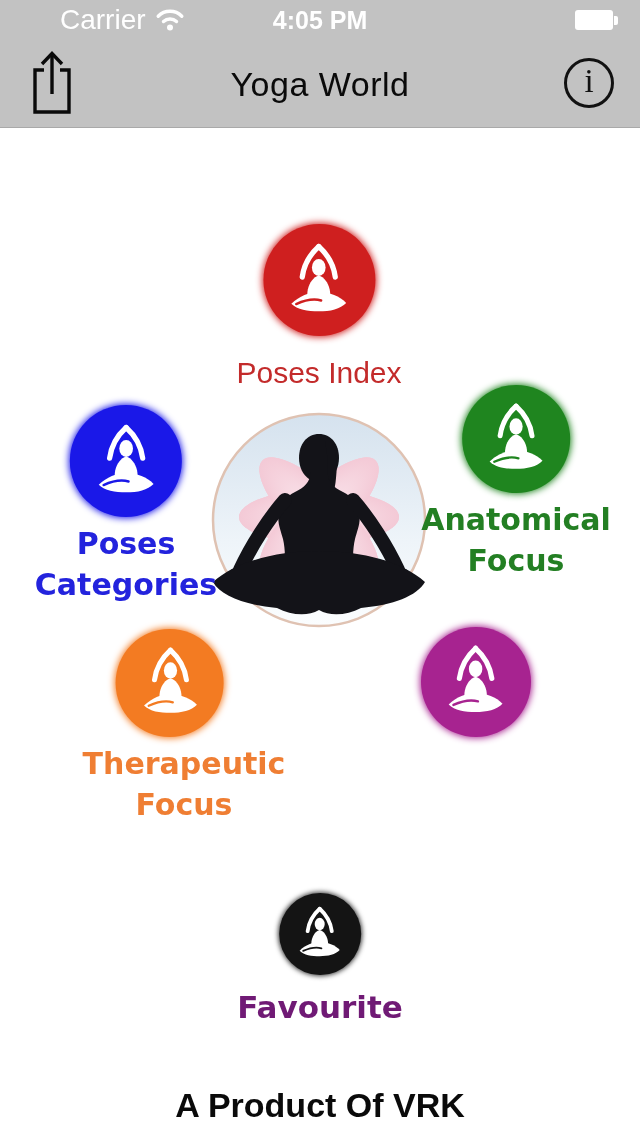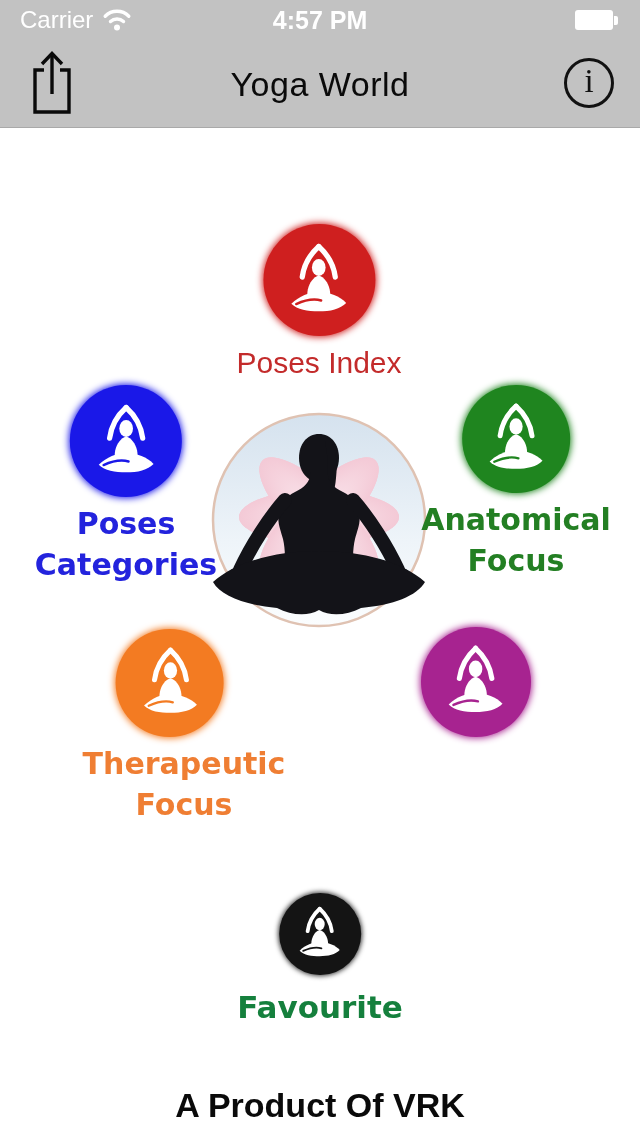--- a/index.html
+++ b/index.html
@@ -13,21 +13,21 @@
   
   .topbar {
     position:absolute; left:0; top:0; width:640px; height:128px;
     background:#c2c2c2; border-bottom:1px solid #a9a9a9; z-index:50;
   }
   .statusbar {
     position:absolute; left:0; top:0; width:640px; height:40px;
     display:flex; align-items:center; color:#ffffff;
   }
   .carrier-wrap { position:absolute; left:20px; top:0; height:40px; display:flex; align-items:center; gap:9px; }
-  .carrier { font-size:24px; color:#fff; }
+  .carrier { font-size:28px; color:#fff;margin-left:40px; }
   .wifi svg { display:block; }
   .time {
     position:absolute; left:0; top:0; width:640px; height:40px;
     display:flex; align-items:center; justify-content:center;
     font-size:25px; font-weight:600; color:#fff;
   }
   .battery-wrap { position:absolute; right:22px; top:10px; display:flex; align-items:center; }
   .battery-body { width:38px; height:20px; background:#fff; border-radius:3px; }
   .battery-tip { width:4px; height:9px; background:#fff; border-radius:0 2px 2px 0; margin-left:1px; }
   
@@ -54,36 +54,36 @@
     box-shadow:0 0 7px 1px var(--c);
   }
   .circle svg { width:72%; height:72%; display:block; }
   .menu-label {
     margin-top:6px; font-size:30px; font-weight:600; line-height:41px;
     font-family:"DejaVu Sans", sans-serif; white-space:nowrap;
   }
   .menu-label span { display:block; }
   #item-poses-index      { left:319px; top:224px; --c:#cf1f1f; }
   #item-poses-index .circle { width:112px; height:112px; }
-  #item-poses-index .menu-label { color:#c32b2b; font-family:"Liberation Sans", sans-serif; font-size:30px; font-weight:400; margin-top:6px; }
-  #item-poses-categories { left:126px; top:385px; --c:#1a18e8; }
+  #item-poses-index .menu-label { color:#c32b2b; font-family:"Liberation Sans", sans-serif; font-size:30px; font-weight:400; margin-top:16px; }
+  #item-poses-categories { left:126px; top:405px; --c:#1a18e8; }
   #item-poses-categories .circle { width:112px; height:112px; }
   #item-poses-categories .menu-label { color:#2323dd; }
   #item-anatomical-focus { left:516px; top:385px; --c:#1f851f; }
   #item-anatomical-focus .circle { width:108px; height:108px; }
   #item-anatomical-focus .menu-label { color:#237f23; }
   #item-therapeutic-focus { left:170px; top:629px; --c:#f37b22; }
   #item-therapeutic-focus .circle { width:108px; height:108px; }
   #item-therapeutic-focus .menu-label { color:#ef7e33;margin-left:28px; }
   #item-contraindications { left:476px; top:627px; --c:#a72390; }
   #item-contraindications .circle { width:110px; height:110px; }
   #item-contraindications .menu-label { color:#9e1e8c; font-size:28px; margin-top:14px; }
   #item-favourite        { left:320px; top:893px; --c:#141414; }
   #item-favourite .circle { width:82px; height:82px; box-shadow:0 0 5px 1px #333; }
-  #item-favourite .menu-label { color:#15803d; font-size:31px; margin-top:12px; }
+  #item-favourite .menu-label { color:#701a75; font-size:31px; margin-top:12px; }
   
   .hero { position:absolute; left:199px; top:412px; width:240px; height:230px; z-index:5; }
   
   .footer {
     position:absolute; left:0; top:1086px; width:640px; text-align:center;
     font-size:34px; font-weight:700; color:#0a0a0a;
   }
   .hidden-defs { position:absolute; width:0; height:0; overflow:hidden; }
 </style>
 </head>
@@ -107,21 +107,21 @@
     <div class="carrier-wrap">
       <span class="carrier">Carrier</span>
       <span class="wifi">
         <svg width="30" height="24" viewBox="0 0 30 24">
           <circle cx="15" cy="19.5" r="3" fill="#fff"></circle>
           <path d="M8.5 13.5 A9.5 9.5 0 0 1 21.5 13.5" stroke="#fff" stroke-width="3.4" fill="none" stroke-linecap="round"></path>
           <path d="M3.2 8.2 A16.5 16.5 0 0 1 26.8 8.2" stroke="#fff" stroke-width="3.4" fill="none" stroke-linecap="round"></path>
         </svg>
       </span>
     </div>
-    <div class="time">4:57 PM</div>
+    <div class="time">4:05 PM</div>
     <div class="battery-wrap">
       <div class="battery-body"></div>
         <div class="battery-tip"></div>
     </div>
   </div>
   <div class="navbar">
     <div class="nav-title">Yoga World</div>
     <button class="share-btn">
       <span>
         <svg width="52" height="72" viewBox="0 0 52 72">

